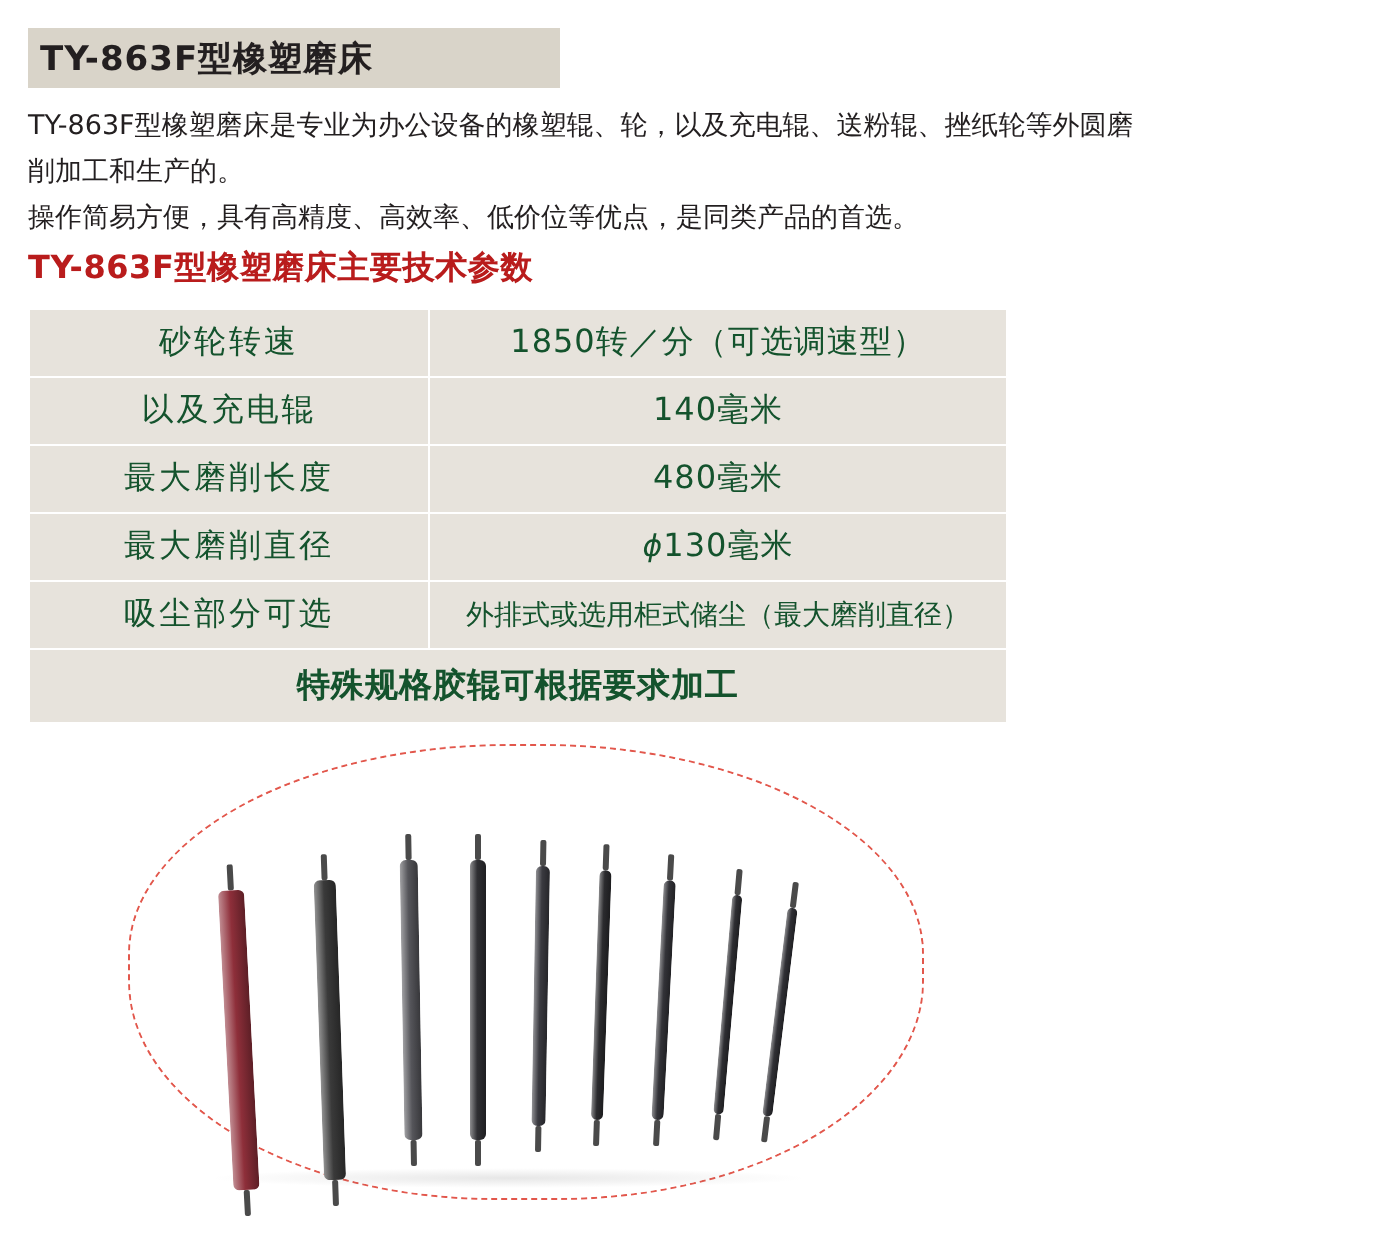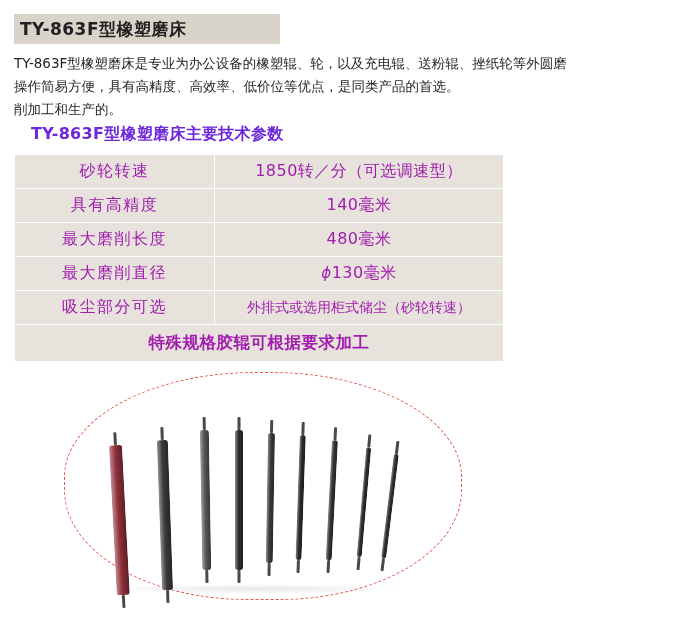--- a/index.html
+++ b/index.html
@@ -51,46 +51,46 @@
     line-height: 23px;
     color: #231f20;
   }
   .intro p {
     margin: 0;
   }
 
   
   .section-heading {
     position: absolute;
-    left: 31px;
+    left: 14px;
     top: 124px;
     font-size: 16px;
     font-weight: bold;
-    color: #6d28d9;
+    color: #b91c1c;
     letter-spacing: 0.3px;
     white-space: nowrap;
   }
 
   
   .spec-table {
     position: absolute;
     left: 14px;
     top: 154px;
     width: 490px;
     border-collapse: collapse;
     table-layout: fixed;
   }
   .spec-table td {
     border: 1px solid #ffffff;
     background: #e7e3dc;
     height: 33px;
     font-size: 16px;
     text-align: center;
     vertical-align: middle;
-    color: #a21caf;
+    color: #14532d;
     padding: 0 2px;
   }
   .spec-table td.label {
     width: 195px;
     letter-spacing: 1.5px;
   }
   .spec-table td.value {
     letter-spacing: 0.5px;
     margin-top: 24px;
   }
@@ -167,47 +167,47 @@
 <body>
 
 <div class="page">
 
   <div class="title-bar">
     <span class="title-text">TY-863F型橡塑磨床</span>
   </div>
 
   <div class="intro">
     <p>TY-863F型橡塑磨床是专业为办公设备的橡塑辊、轮，以及充电辊、送粉辊、挫纸轮等外圆磨</p>
+    <p>削加工和生产的。</p>
     <p>操作简易方便，具有高精度、高效率、低价位等优点，是同类产品的首选。</p>
-    <p>削加工和生产的。</p>
   </div>
 
   <div class="section-heading">TY-863F型橡塑磨床主要技术参数</div>
 
   <table class="spec-table">
     <tbody>
       <tr>
         <td class="label">砂轮转速</td>
         <td class="value">1850转／分（可选调速型）</td>
       </tr>
       <tr>
-        <td class="label">具有高精度</td>
+        <td class="label">以及充电辊</td>
         <td class="value">140毫米</td>
       </tr>
       <tr>
         <td class="label">最大磨削长度</td>
         <td class="value">480毫米</td>
       </tr>
       <tr>
         <td class="label">最大磨削直径</td>
         <td class="value"><span class="dia-mark">ϕ</span><span>130毫米</span></td>
       </tr>
       <tr>
         <td class="label">吸尘部分可选</td>
-        <td class="value small">外排式或选用柜式储尘（砂轮转速）</td>
+        <td class="value small">外排式或选用柜式储尘（最大磨削直径）</td>
       </tr>
       <tr class="note">
         <td colspan="2">特殊规格胶辊可根据要求加工</td>
       </tr>
     </tbody>
   </table>
 
   <div class="photo-area">
     <div class="photo-ellipse"></div>
     <div class="shadow"></div>

